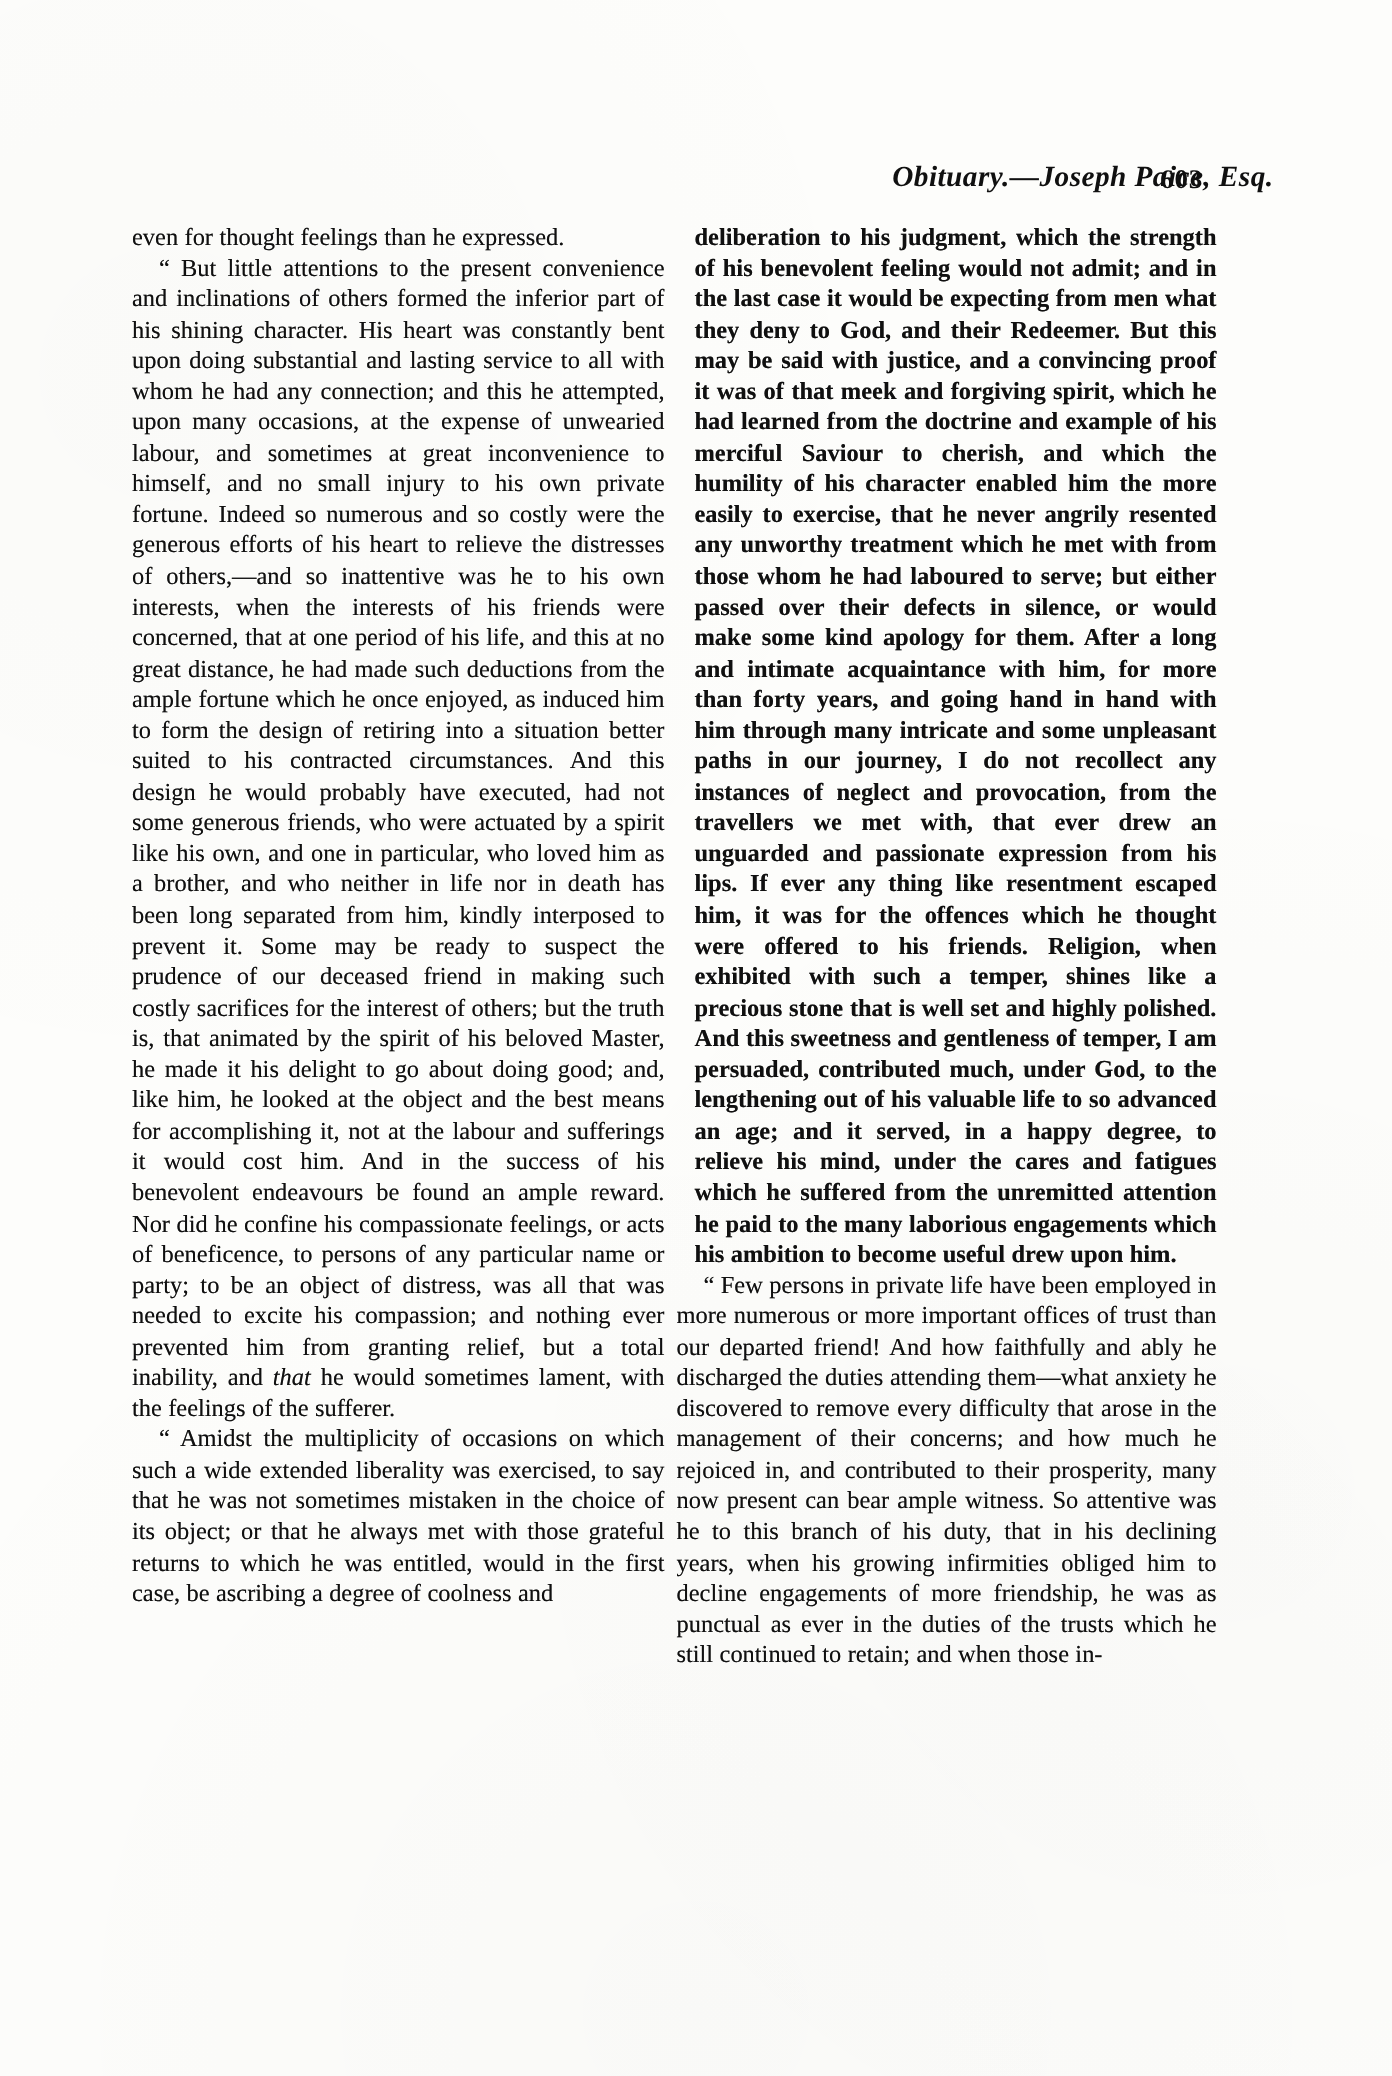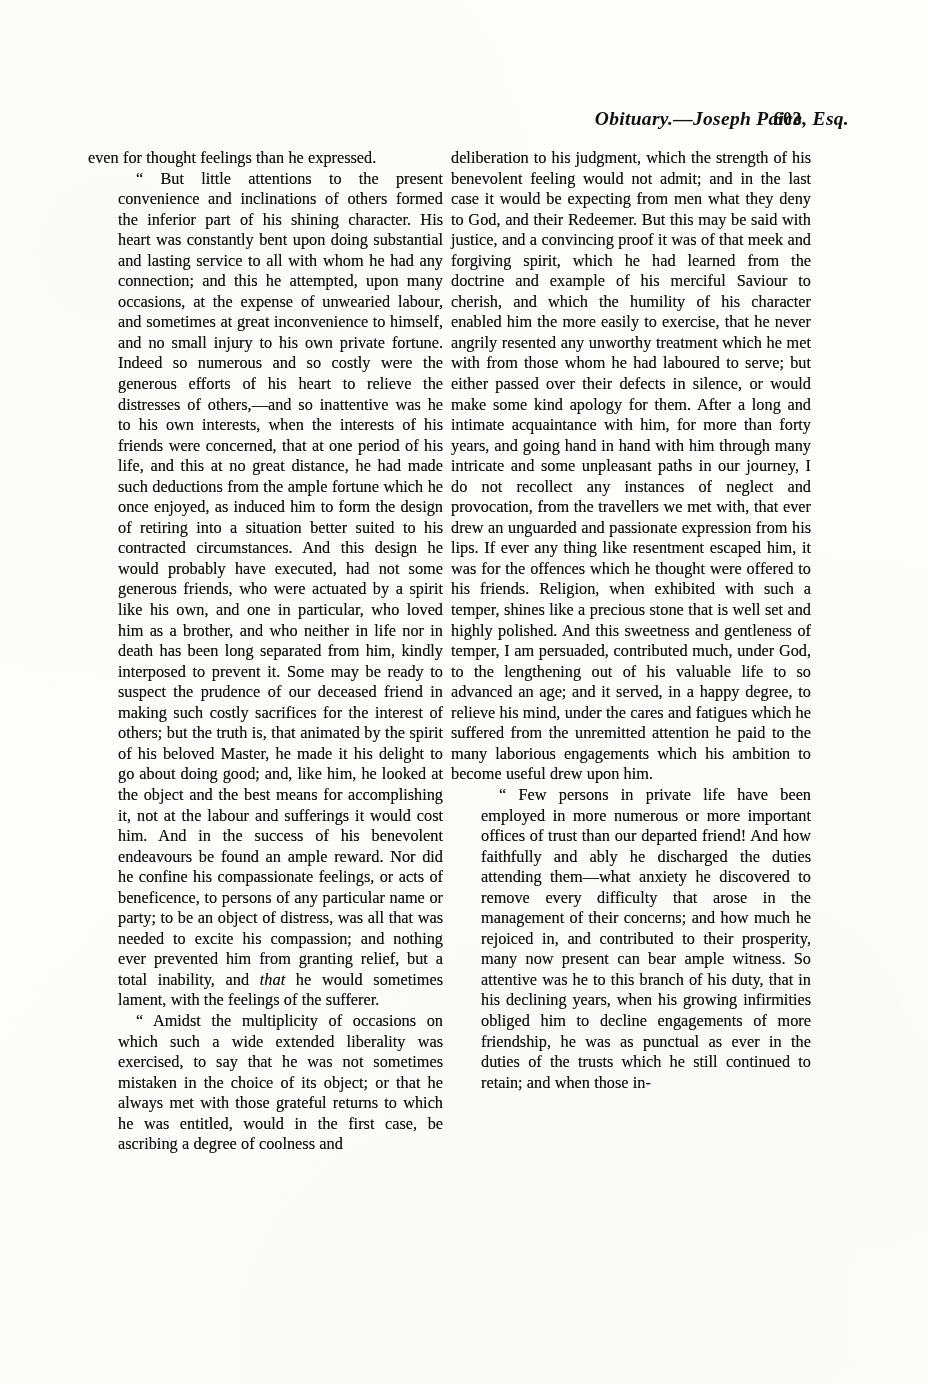--- a/index.html
+++ b/index.html
@@ -80,26 +80,26 @@
 
   .para {
     margin: 0;
     font-size: 16.3px;
     line-height: 20.55px;
     text-align: justify;
     text-justify: inter-word;
     word-spacing: 0.2px;
     -webkit-font-smoothing: none;
   }
-  .para + .para { text-indent: 1.1em; margin-left: 30px; }
+  .para + .para { text-indent: 1.1em; }
 
   
   .para { text-shadow: 0 0 0.35px rgba(0,0,0,0.55); }
 
-  .ink-heavy { font-weight: normal; }
+  .ink-heavy { font-weight: bold; margin-left: 12px; }
   em.word { font-style: italic; }
 </style>
 </head>
 <body>
 
 <div class="page">
 
   <div class="scan-tint"></div>
 
   <div class="running-head">

